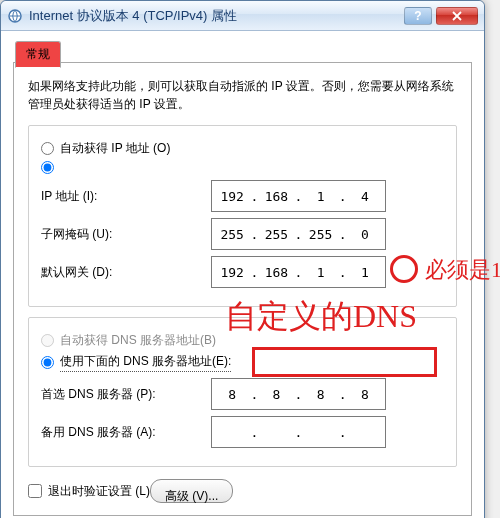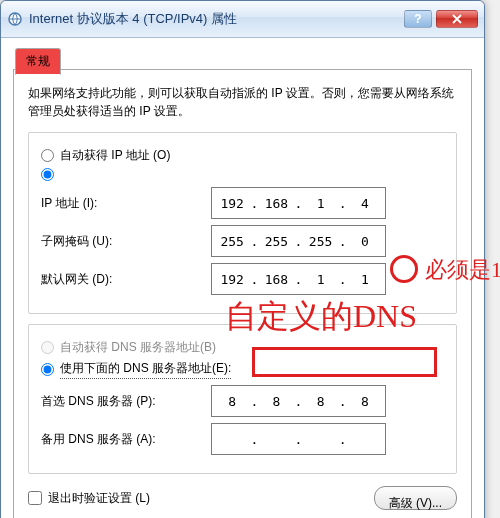--- a/index.html
+++ b/index.html
@@ -1,18 +1,18 @@
 <!DOCTYPE html>
 <html><head>
 <meta charset="utf-8">
 <style>
 *{box-sizing:border-box;margin:0;padding:0}
 body{width:500px;height:518px;font-family:"Microsoft YaHei",Tahoma,sans-serif;font-size:12px;background:#f0f0f0;position:relative;overflow:hidden}
 .window{width:485px;border:1px solid #5a7ca0;border-radius:6px 6px 0 0;background:#fff;box-shadow:0 0 8px rgba(0,0,0,.3);position:absolute;top:0;left:0}
-.titlebar{height:37px;background:linear-gradient(#f7fbff,#dce9f7 45%,#cfe0f2 46%,#e8f1fb);border-radius:6px 6px 0 0;display:flex;align-items:center;padding:0 6px;border-bottom:1px solid #a7bcd4}
+.titlebar{height:30px;background:linear-gradient(#f7fbff,#dce9f7 45%,#cfe0f2 46%,#e8f1fb);border-radius:6px 6px 0 0;display:flex;align-items:center;padding:0 6px;border-bottom:1px solid #a7bcd4}
 .titlebar .icon{width:16px;height:16px;margin-right:6px;display:flex;align-items:center;justify-content:center}
 .titlebar .title{flex:1;color:#1a3e6e;font-size:13px}
 .titlebar .btns{display:flex;gap:4px}
 .winbtn{width:28px;height:18px;border-radius:3px;display:flex;align-items:center;justify-content:center;font-weight:bold;font-size:12px;color:#fff;border:1px solid rgba(0,0,0,.2)}
 .winbtn.help{background:linear-gradient(#c9dff6,#8fb8e2)}
 .winbtn.close{width:42px;background:linear-gradient(#f08f8a,#d7433a 45%,#c82e25 46%,#e26058)}
 .content{padding:10px 12px 12px;background:#fff}
 .tabstrip{position:relative;height:22px}
 .tab{position:absolute;top:0;left:2px;padding:4px 10px;border:1px solid #a9a9a9;border-bottom:1px solid #fff;background:#ef4444;border-radius:3px 3px 0 0;z-index:2}
 .panel{border:1px solid #a9a9a9;padding:14px 14px 12px;margin-top:-1px;background:#fff;position:relative}
@@ -20,21 +20,21 @@
 fieldset.grp{border:1px solid #d0d0d0;border-radius:2px;padding:10px 12px 12px;margin-bottom:10px;position:relative}
 .radio-row{display:flex;align-items:center;margin:4px 0}
 .radio-row input[type=radio]{margin-right:6px}
 .radio-row.disabled{color:#8a8a8a}
 .dotted{border-bottom:1px dotted #555;padding-bottom:1px}
 .field-row{display:flex;align-items:center;margin:6px 0}
 .field-row .lbl{width:170px}
 .ip-input{width:175px;height:32px;border:1px solid #7a7a7a;background:#fff;display:flex;align-items:center;padding:0 4px;font-family:Consolas,monospace;font-size:13px}
 .ip-input span{flex:1;text-align:center}
 .ip-input .dot{flex:0 0 auto;padding:0 2px}
-.validate-row{display:flex;align-items:center;justify-content:space-between;margin-top:12px}
+.validate-row{display:flex;align-items:center;margin-top:12px}
 .validate-row label{display:flex;align-items:center}
 .validate-row input[type=checkbox]{width:14px;height:14px;margin-right:6px}
 .btn{height:24px;padding:8px 14px;background:linear-gradient(#fdfdfd,#e6e6e6);border:1px solid #8e8e8e;border-radius:11px;font-size:12px;cursor:pointer}
 .footer{display:flex;justify-content:flex-end;gap:8px;margin-top:12px}
 .footer .btn{width:61px}
 
 .anno-circle{position:absolute;border:3px solid #e02020;border-radius:50%;pointer-events:none}
 .anno-rect{position:absolute;border:3px solid #e02020;pointer-events:none}
 .anno-text{position:absolute;color:#e02020;font-size:22px;font-family:"SimSun","KaiTi",serif;pointer-events:none;white-space:nowrap}
 </style>

